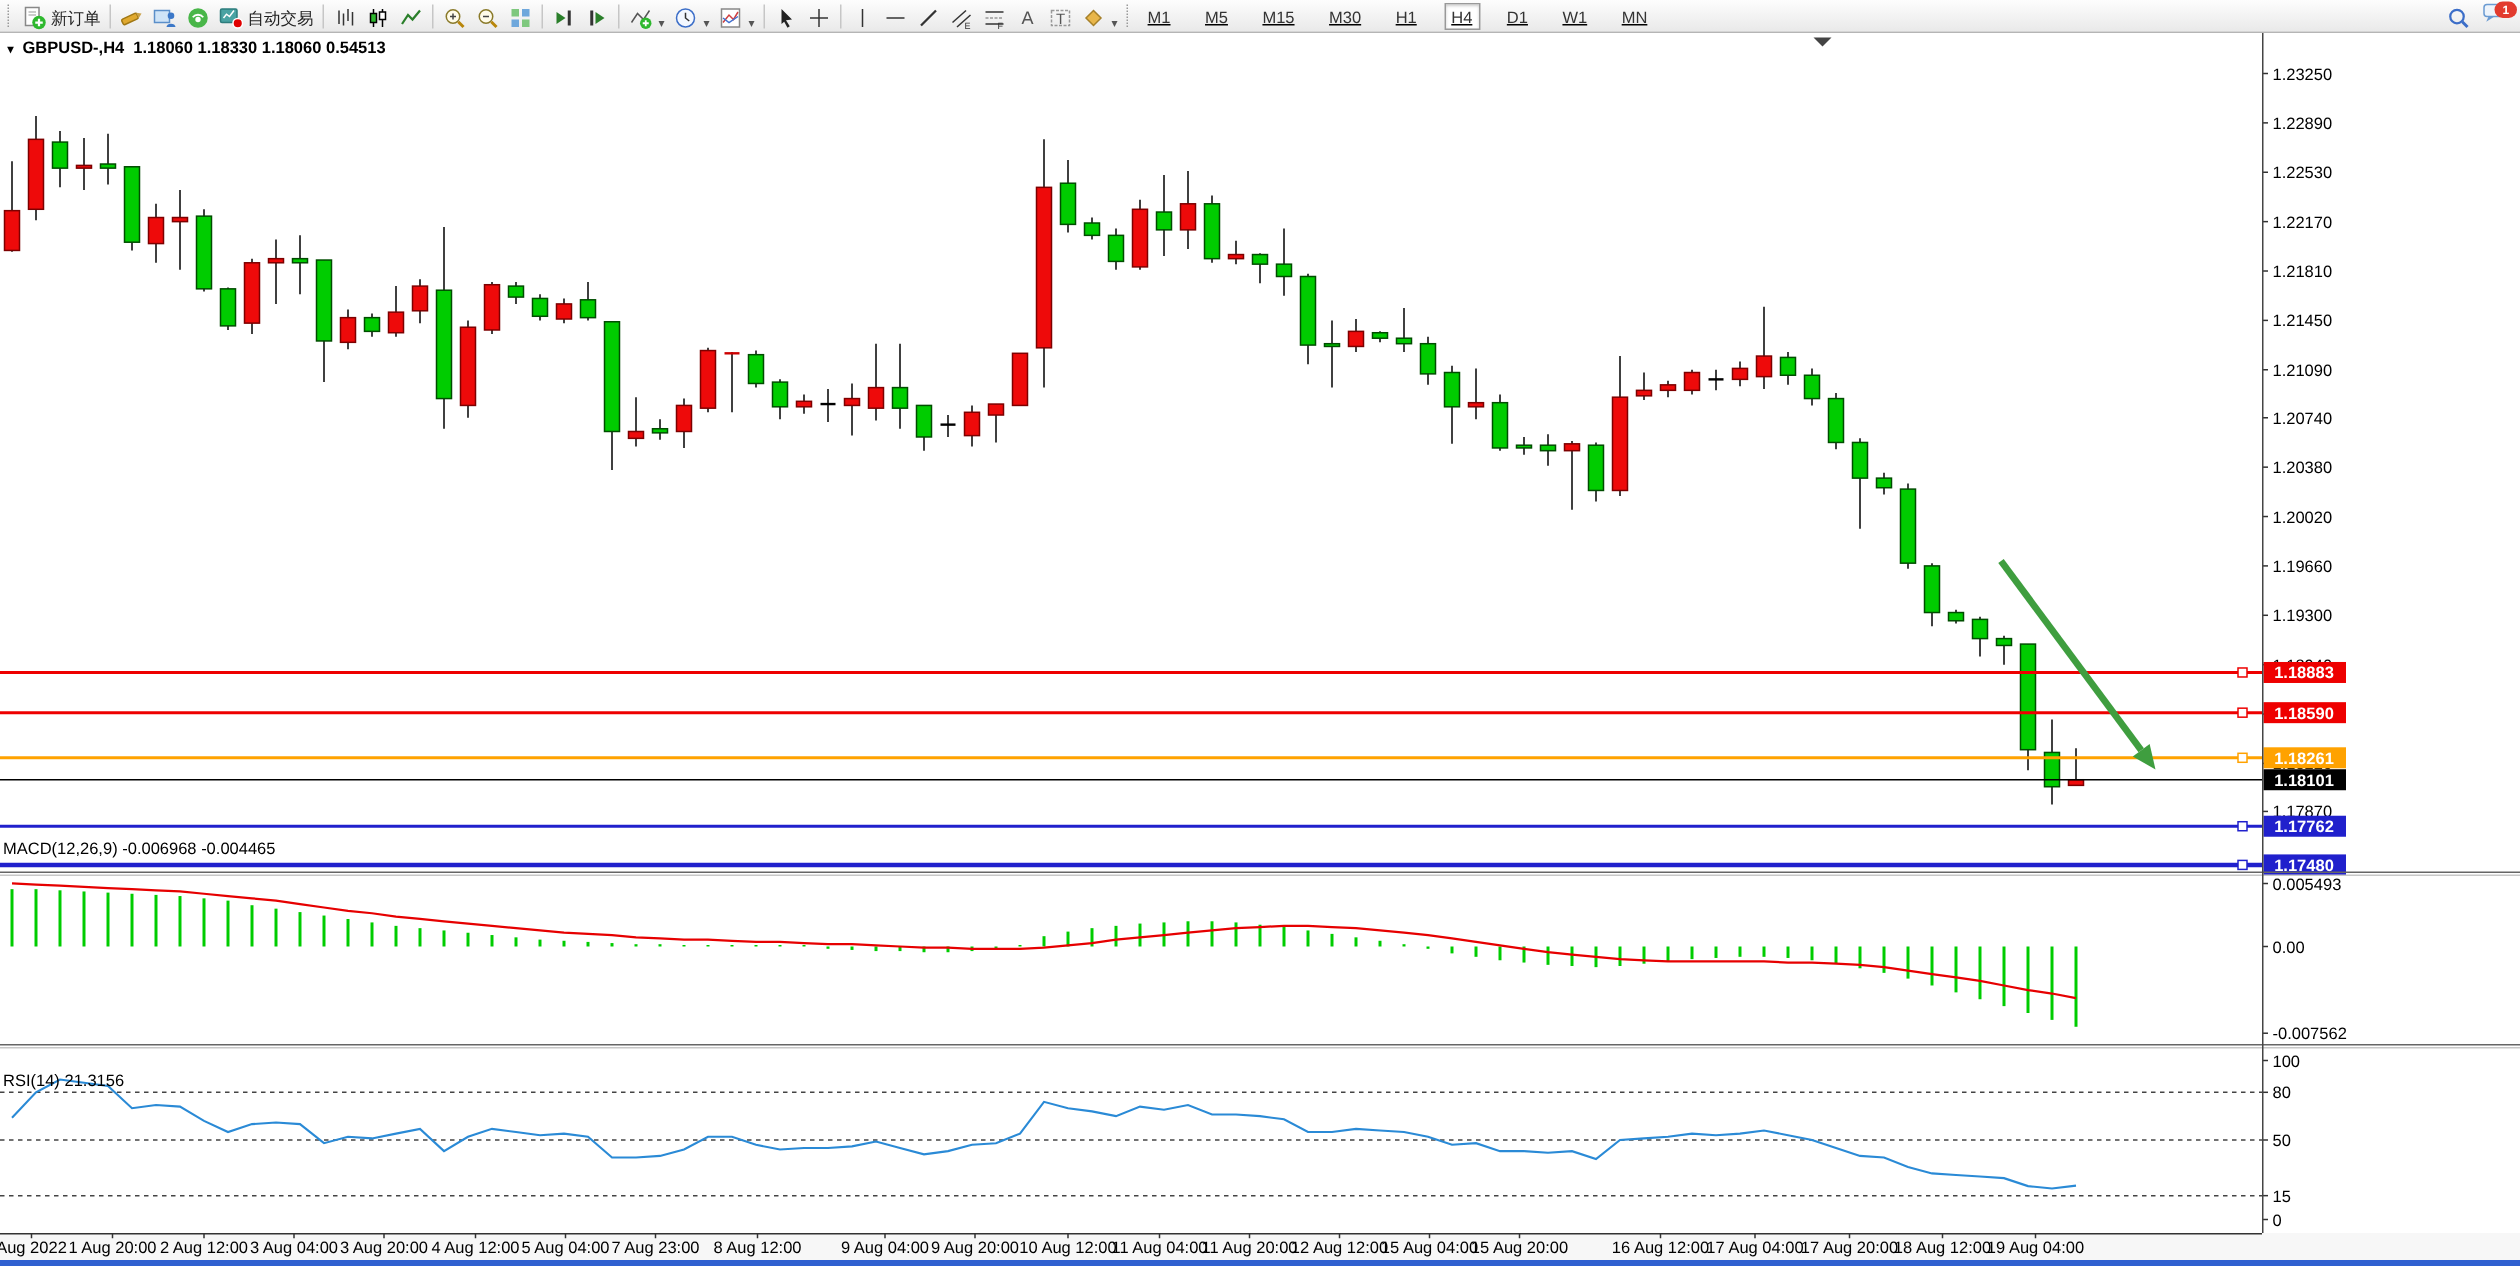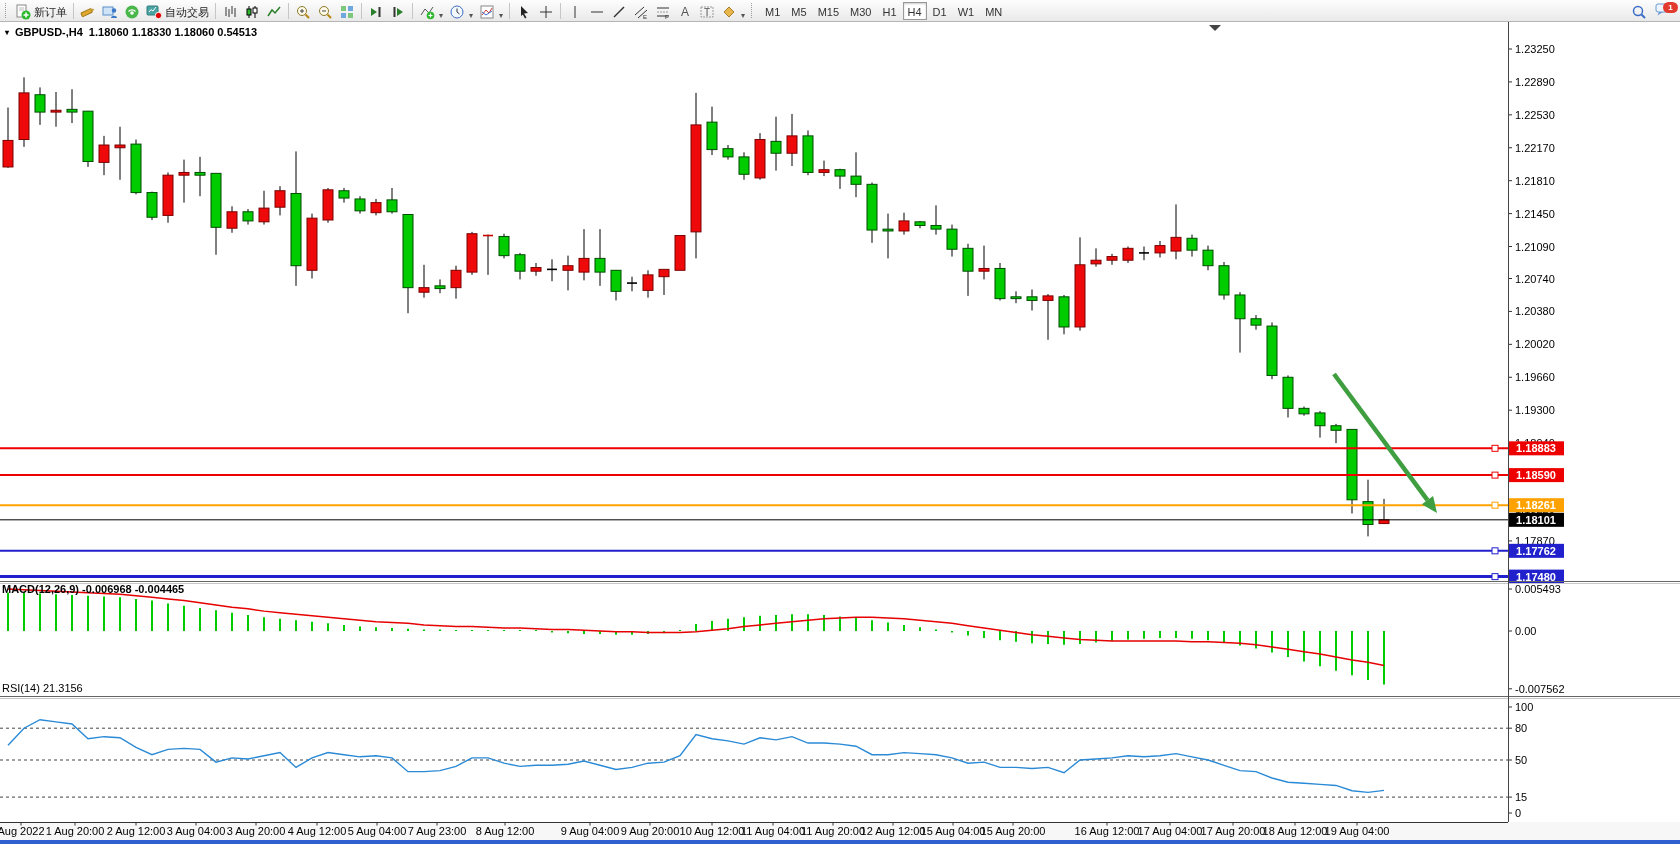--- a/index.html
+++ b/index.html
@@ -8,36 +8,36 @@
   
   .toolbar{position:absolute;top:0;left:0;width:1680px;height:22px;box-sizing:border-box;
     background:linear-gradient(#fdfdfd,#e9e9e9);border-bottom:1px solid #b5b5b5;
     display:flex;align-items:center;padding:0 2px;z-index:20;}
   .tbtn{height:20px;display:inline-flex;align-items:flex-end;gap:3px;border:1px solid transparent;
     background:transparent;font:11px "Liberation Sans",sans-serif;color:#222;padding:0 2px;cursor:default;}
   .tbtn svg{display:block}
   .tsep{width:1px;height:16px;background:#c6c6c6;margin:0 3px;flex:0 0 auto;}
   .tgrip{width:3px;height:15px;border-left:1px dotted #9a9a9a;margin:0 3px;flex:0 0 auto;}
   .dd{font-size:8px;color:#555;margin-left:1px;}
-  .tf-group{display:flex;align-items:flex-start;gap:1px;margin-left:2px;}
+  .tf-group{display:flex;align-items:flex-start;gap:13px;margin-left:2px;text-decoration:underline;}
   .tf{min-width:22px;height:18px;font:11px "Liberation Sans",sans-serif;color:#333;text-align:center;
       line-height:18px;padding:0 4px;border:1px solid transparent;background:transparent;}
   .tf.active{background:#fff;border:1px solid #999;box-shadow:inset 0 1px 2px #ccc;}
   .tright{margin-left:auto;display:flex;align-items:center;gap:4px;padding-right:6px;}
   .badge{position:absolute;top:1px;right:-6px;min-width:11px;height:11px;border-radius:6px;background:#e23b2e;
     color:#fff;font:bold 8px/11px "Liberation Sans",sans-serif;text-align:center;padding:0 2px;}
   .chatwrap{position:relative;}
   
   #chart-svg{position:absolute;top:22px;left:0;z-index:5;}
   .quote-header{position:absolute;top:26px;left:5px;z-index:10;font:bold 11px "Liberation Sans",sans-serif;
     color:#000;display:flex;gap:6px;align-items:center;}
   .quote-header .dd2{font-size:8px;color:#000;}
   .ind-label{position:absolute;left:2px;z-index:10;font:11px "Liberation Sans",sans-serif;color:#000;}
-  #macd-label{top:583px;font-weight:bold;}
-  #rsi-label{top:682px;}
+  #macd-label{top:560px;}
+  #rsi-label{top:715px;}
   .bottom-bar{position:absolute;left:0;top:840px;width:1680px;height:4px;z-index:15;}
   svg text{font-family:"Liberation Sans",sans-serif;}
 </style>
 </head>
 <body>
 
 <div class="toolbar">
   <div class="tgrip"></div>
 
   <button class="tbtn">

